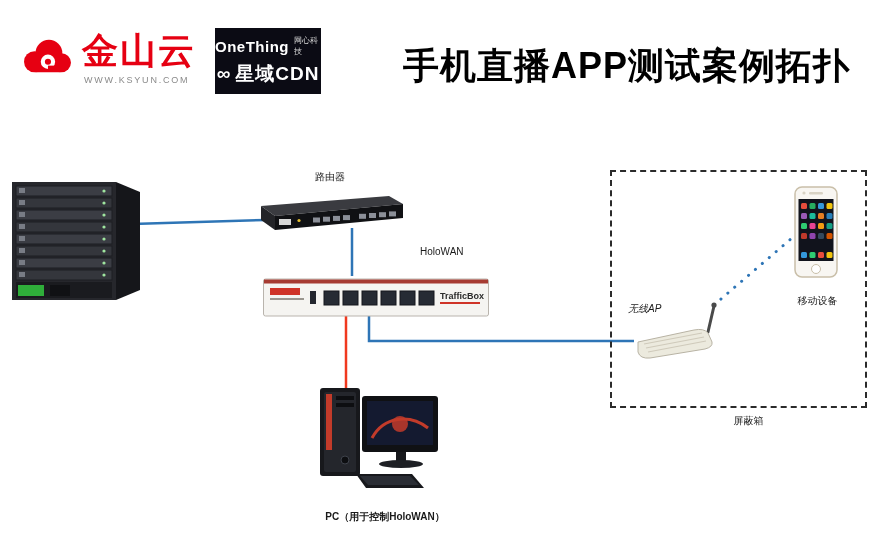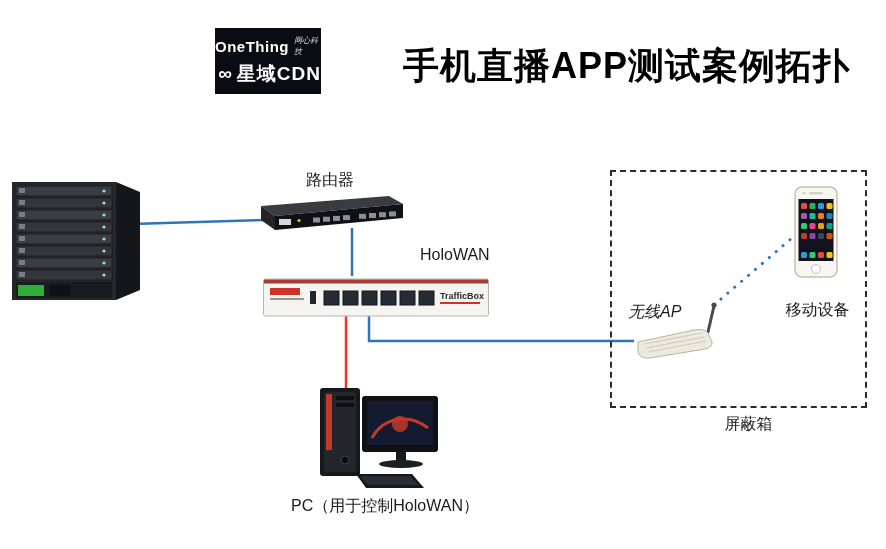--- a/index.html
+++ b/index.html
@@ -7,46 +7,59 @@
     position:relative;width:886px;height:549px;background:#ffffff;
     font-family:"Liberation Sans","DejaVu Sans",sans-serif;overflow:hidden;
   }
   
   .ksyun-logo{position:absolute;left:18px;top:28px;width:180px;height:62px;}
   .ksyun-icon{position:absolute;left:0;top:6px;width:58px;height:46px;}
   .ksyun-name{position:absolute;left:64px;top:0px;font-size:36px;font-weight:700;color:#E60012;letter-spacing:2px;line-height:1.3;}
   .ksyun-url{position:absolute;left:66px;top:47px;font-size:9px;color:#8a8a8a;letter-spacing:1.8px;}
   .onething-logo{
     position:absolute;left:215px;top:28px;width:106px;height:66px;background:#0b0b14;
-    color:#fff;display:flex;flex-direction:column;align-items:flex-end;justify-content:center;gap:4px;
+    color:#fff;display:flex;flex-direction:column;align-items:center;justify-content:center;gap:4px;
   }
   .ot-row1{display:flex;align-items:center;gap:5px;}
   .ot-brand{font-size:15px;font-weight:700;letter-spacing:0.5px;}
-  .ot-company{font-size:8px;color:#d8d8d8;font-style:italic;}
+  .ot-company{font-size:8px;color:#d8d8d8;}
   .ot-row2{display:flex;align-items:center;gap:5px;}
   .ot-infinity{font-size:19px;line-height:14px;font-weight:700;}
   .ot-product{font-size:19px;font-weight:700;letter-spacing:1px;}
   .page-title{
     position:absolute;left:403px;top:42px;font-size:36px;font-weight:600;color:#000000;
     letter-spacing:1px;white-space:nowrap;
   }
   
   .links{position:absolute;left:0;top:0;width:886px;height:549px;pointer-events:none;}
-  .node-label{position:absolute;font-size:16px;font-weight:500;color:#1a1a1a;text-align:center;white-space:nowrap;}
+  .node-label{position:absolute;font-size:10px;font-weight:500;color:#1a1a1a;text-align:center;white-space:nowrap;}
   .device{position:absolute;}
   .shield-box{
     position:absolute;left:610px;top:170px;width:253px;height:234px;
     border:2px dashed #2b2b2b;background:transparent;
   }
 </style>
 </head>
 <body>
 
 <div class="canvas">
 
+  <div class="ksyun-logo">
+    <svg class="ksyun-icon" viewBox="0 0 60 48">
+      <circle cx="17" cy="29" r="11" fill="#E60012"></circle>
+      <circle cx="32" cy="20" r="14" fill="#E60012"></circle>
+      <circle cx="45" cy="30" r="10" fill="#E60012"></circle>
+      <rect x="13" y="27" width="36" height="13" rx="6" fill="#E60012"></rect>
+      <circle cx="31" cy="29" r="7.5" fill="#ffffff"></circle>
+      <circle cx="31" cy="29" r="3.2" fill="#E60012"></circle>
+      <rect x="31" y="33" width="9" height="4" fill="#E60012"></rect>
+    </svg>
+    <div class="ksyun-name">金山云</div>
+    <div class="ksyun-url">WWW.KSYUN.COM</div>
+  </div>
 
   <div class="onething-logo">
     <div class="ot-row1">
       <span class="ot-brand">OneThing</span>
       <span class="ot-company">网心科技</span>
     </div>
     <div class="ot-row2">
       <span class="ot-infinity">∞</span>
       <span class="ot-product">星域CDN</span>
     </div>
@@ -147,21 +160,21 @@
     <circle cx="33" cy="74" r="4" fill="#0d0e11" stroke="#3d414a"></circle>
     <rect x="50" y="10" width="76" height="56" rx="3" fill="#101114"></rect>
     <rect x="55" y="15" width="66" height="44" fill="#141a30"></rect>
     <circle cx="88" cy="38" r="8" fill="#c23b2a" opacity="0.85"></circle>
     <path d="M60,52 C72,30 98,28 116,42" stroke="#c23b2a" stroke-width="3" fill="none"></path>
     <rect x="84" y="66" width="10" height="9" fill="#17181c"></rect>
     <ellipse cx="89" cy="78" rx="22" ry="4" fill="#1d1f24"></ellipse>
     <polygon points="44,88 100,88 112,102 54,102" fill="#17181c"></polygon>
     <polygon points="48,90 98,90 107,99 56,99" fill="#2a2d34"></polygon>
   </svg>
-  <div class="node-label" style="left:270px;top:496px;width:230px;">PC（用于控制HoloWAN）</div>
+  <div class="node-label" style="left:270px;top:510px;width:230px;font-weight:bold;">PC（用于控制HoloWAN）</div>
 
   <div class="shield-box"></div>
   <div class="node-label" style="left:622px;top:414px;width:253px;">屏蔽箱</div>
 
   <div class="node-label" style="left:628px;top:302px;text-align:left;font-style:italic;">无线AP</div>
   <svg class="device" style="left:632px;top:298px;width:95px;height:64px;" viewBox="0 0 95 64">
     <path d="M76,34 L82,8" stroke="#4a4a4a" stroke-width="3" stroke-linecap="round" fill="none"></path>
     <circle cx="82" cy="7" r="2.6" fill="#4a4a4a"></circle>
     <path d="M6,44 L62,32 Q72,30 76,35 L80,44 Q81,49 73,51 L18,60 Q8,61 6,54 Z" fill="#eceade" stroke="#b8b3a4" stroke-width="1"></path>
     <path d="M12,46 L70,35" stroke="#cfcabb" stroke-width="1.2" fill="none"></path>
@@ -191,15 +204,15 @@
       <rect x="32.5" y="47" width="6" height="6" rx="1.5" fill="#d35400"></rect>
       <rect x="7" y="66" width="6" height="6" rx="1.5" fill="#3498db"></rect>
       <rect x="15.5" y="66" width="6" height="6" rx="1.5" fill="#2ecc71"></rect>
       <rect x="24" y="66" width="6" height="6" rx="1.5" fill="#e74c3c"></rect>
       <rect x="32.5" y="66" width="6" height="6" rx="1.5" fill="#f1c40f"></rect>
     </g>
     <circle cx="22" cy="83" r="4.5" fill="#ffffff" stroke="#c9bfa9"></circle>
     <rect x="15" y="6" width="14" height="2.5" rx="1.2" fill="#d8d2c4"></rect>
     <circle cx="10" cy="7" r="1.6" fill="#d8d2c4"></circle>
   </svg>
-  <div class="node-label" style="left:770px;top:300px;width:95px;">移动设备</div>
+  <div class="node-label" style="left:770px;top:294px;width:95px;">移动设备</div>
 
 </div>
 
 </body></html>

